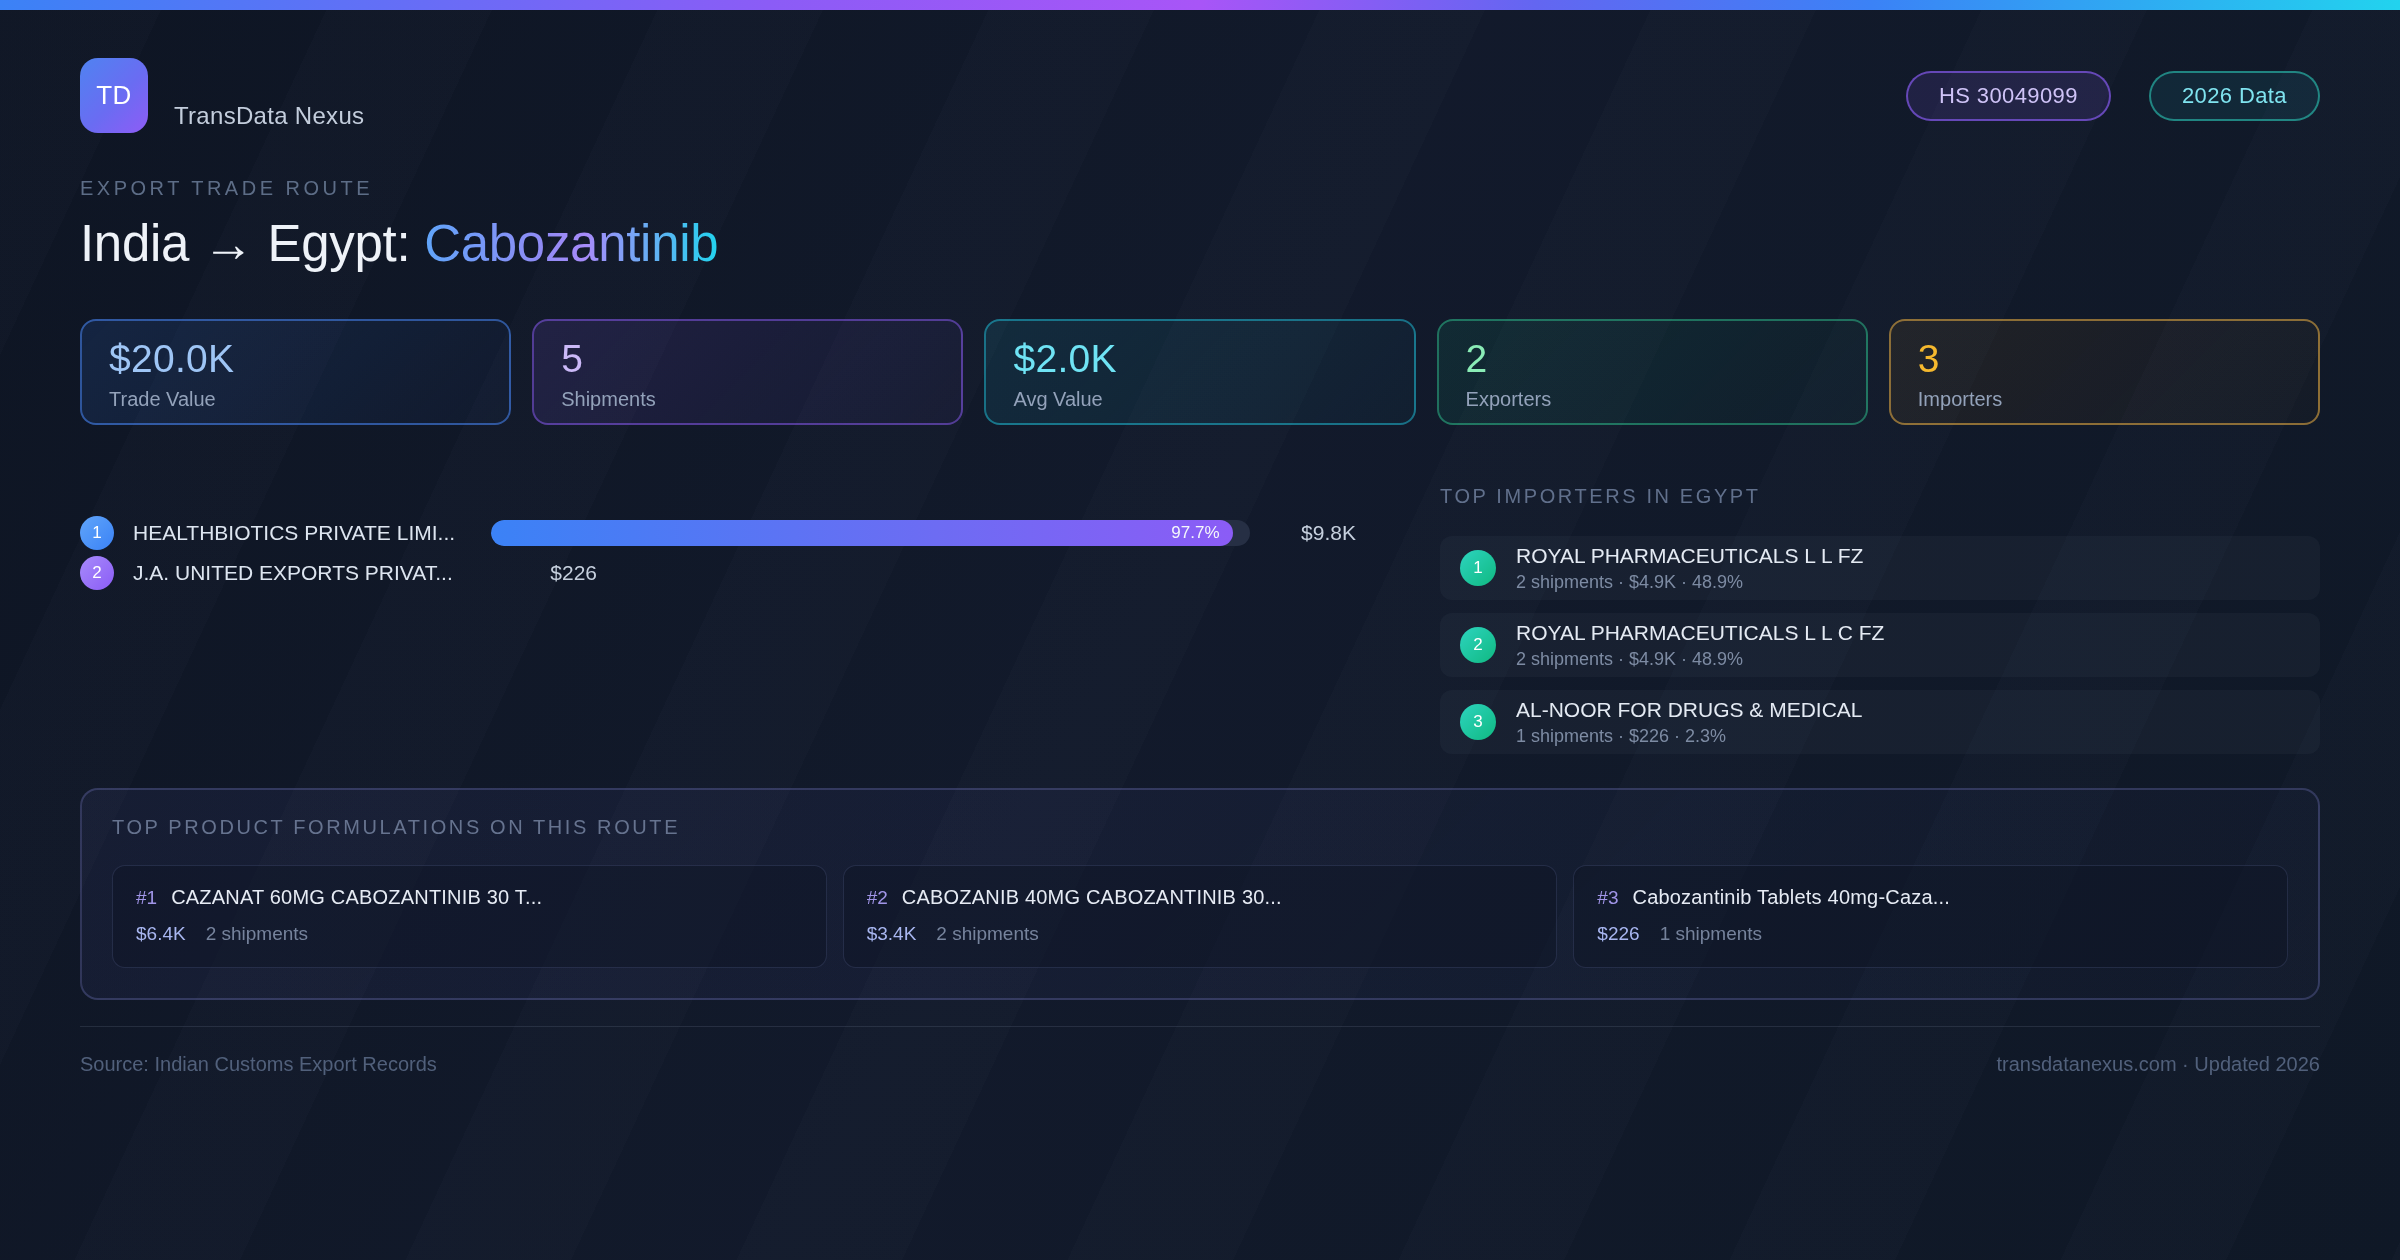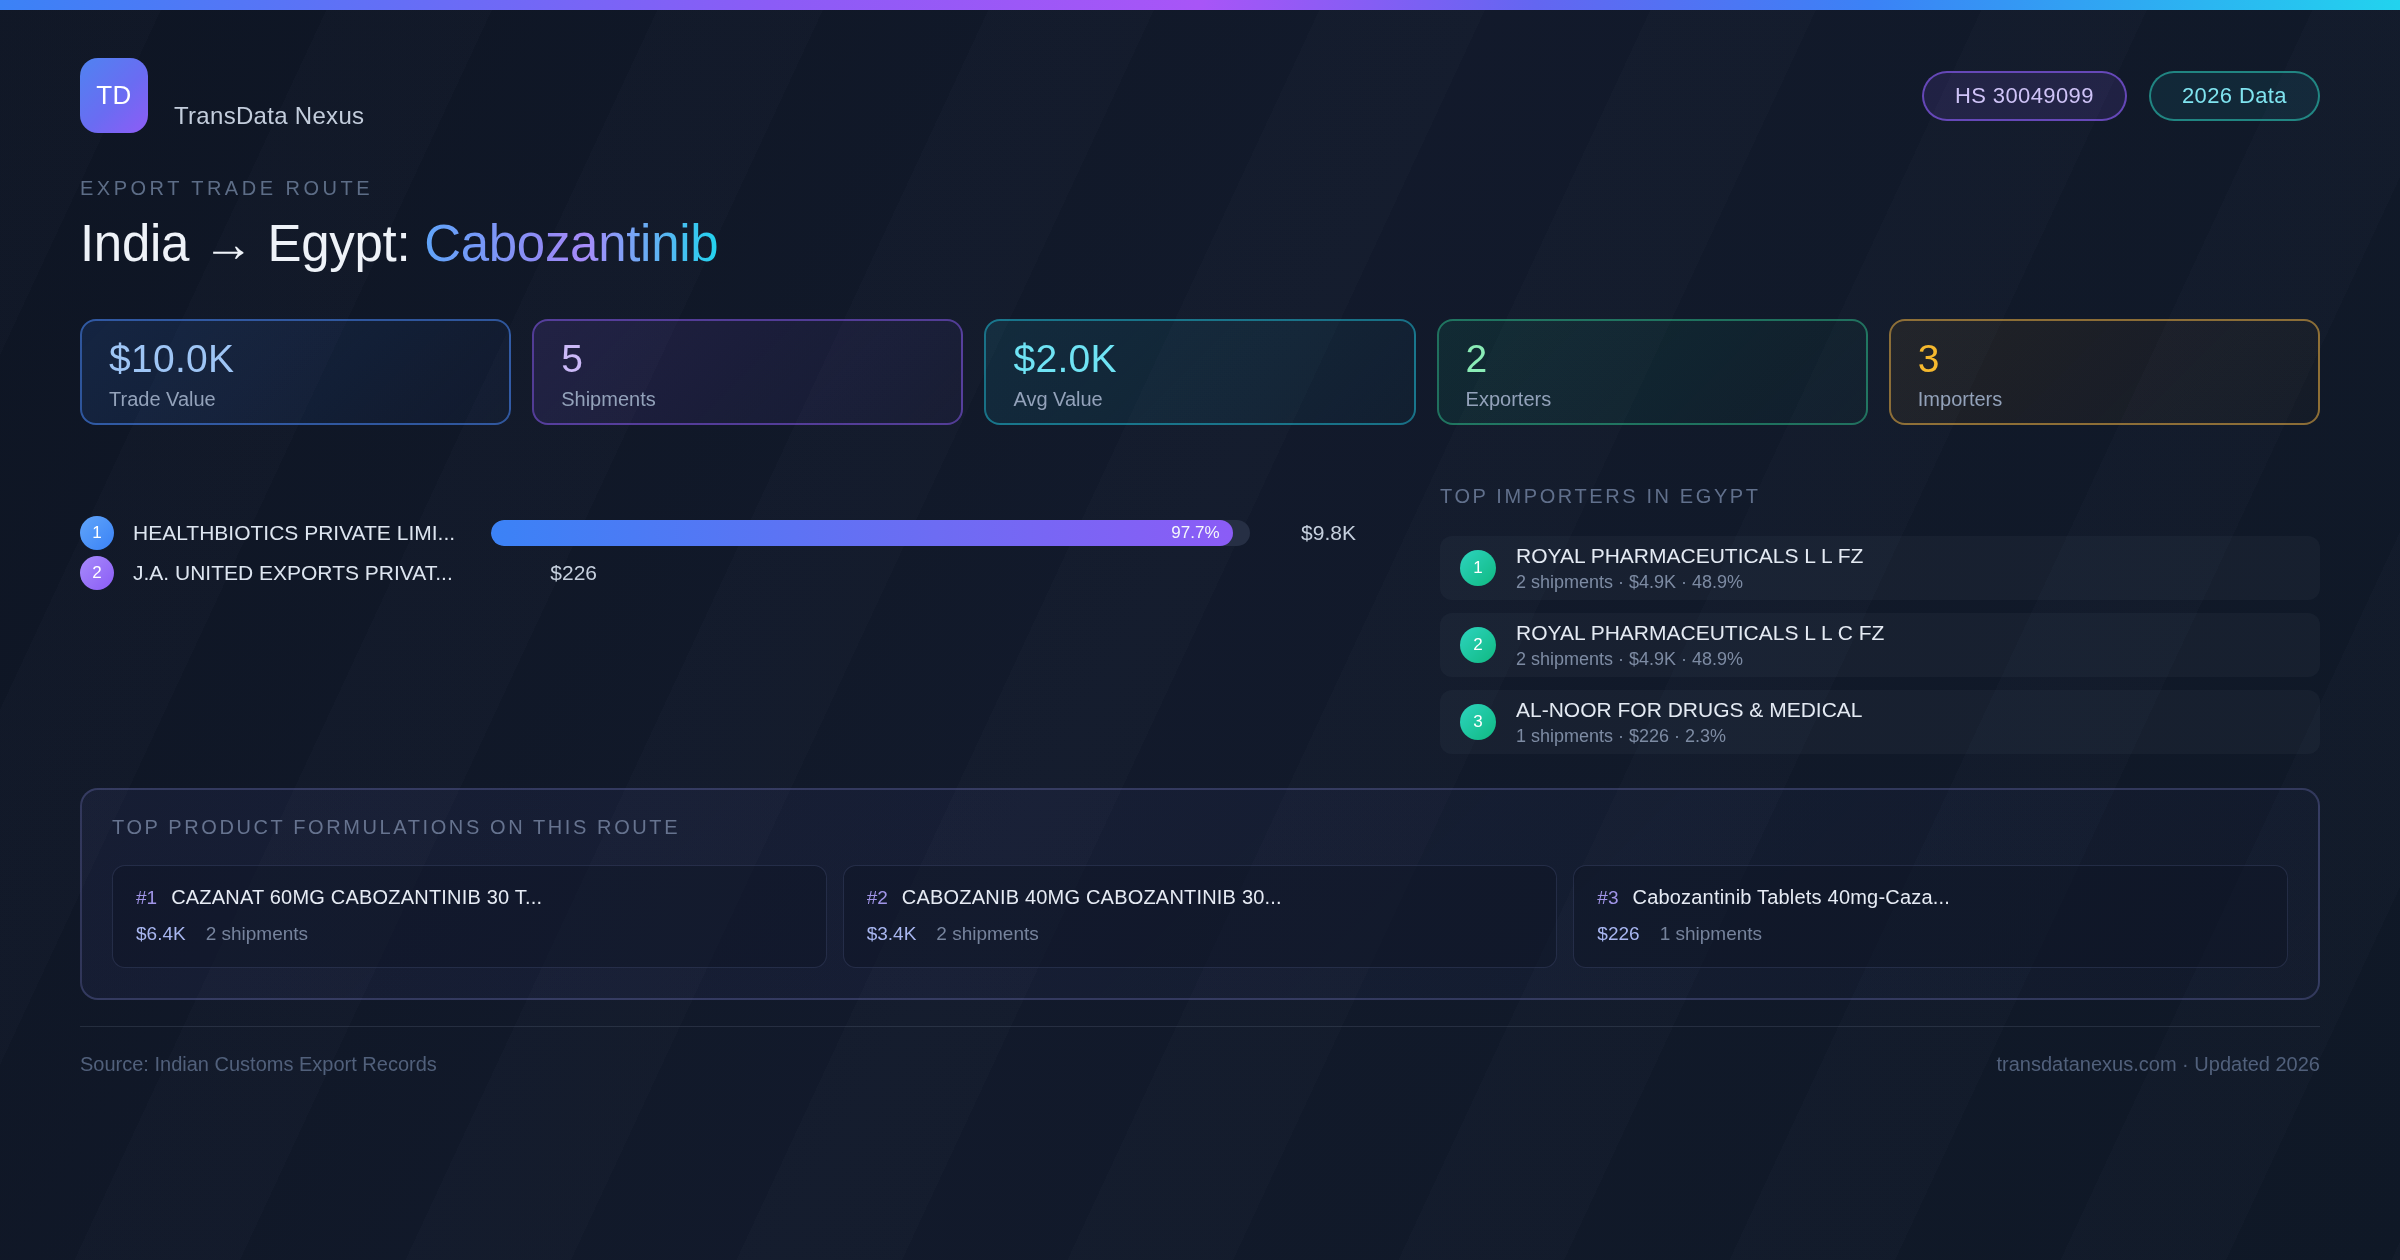--- a/index.html
+++ b/index.html
@@ -29,21 +29,21 @@
   .topbar { margin-top: 48px; display: flex; align-items: center; justify-content: space-between; }
   .brand { display: flex; align-items: center; gap: 26px; }
   .logo {
     width: 68px; height: 75px; border-radius: 18px;
     background: linear-gradient(135deg, #4f83f1 0%, #6a6cf2 55%, #8e5cf6 100%);
     color: #ffffff; font-size: 26px; font-weight: 500;
     display: flex; align-items: center; justify-content: center;
     letter-spacing: 0.5px;
   }
   .brand-name { font-size: 24px; color: #c3cddc; letter-spacing: 0.3px; margin-top: 40px; }
-  .chips { display: flex; gap: 22px; }
+  .chips { display: flex; gap: 38px; }
   .chip {
     height: 50px; padding: 0 31px; border-radius: 999px;
     display: flex; align-items: center; font-size: 22px; letter-spacing: 0.4px;
   }
   .chip-purple { border: 2px solid rgba(139,92,246,0.65); background: rgba(139,92,246,0.13); color: #cfc3f7; }
   .chip-teal   { border: 2px solid rgba(45,212,191,0.55); background: rgba(34,211,238,0.08); color: #7fe3ef; }
 
   
   .eyebrow { margin-top: 44px; font-size: 20px; letter-spacing: 3.5px; color: #5d6d87; }
   .heading { margin-top: 14px; font-size: 51px; font-weight: 500; letter-spacing: -0.3px; color: #eef2f8; }
@@ -152,21 +152,21 @@
       <span class="chip chip-purple">HS 30049099</span>
       <span class="chip chip-teal">2026 Data</span>
     </div>
   </header>
 
   <div class="eyebrow">EXPORT TRADE ROUTE</div>
   <h1 class="heading"><span>India → Egypt: </span><span class="grad">Cabozantinib</span></h1>
 
   <section class="stats">
     <div class="stat-card theme-blue">
-      <div class="stat-value">$10.0K</div>
+      <div class="stat-value">$20.0K</div>
       <div class="stat-label">Trade Value</div>
     </div>
     <div class="stat-card theme-purple">
       <div class="stat-value">5</div>
       <div class="stat-label">Shipments</div>
     </div>
     <div class="stat-card theme-cyan">
       <div class="stat-value">$2.0K</div>
       <div class="stat-label">Avg Value</div>
     </div>

